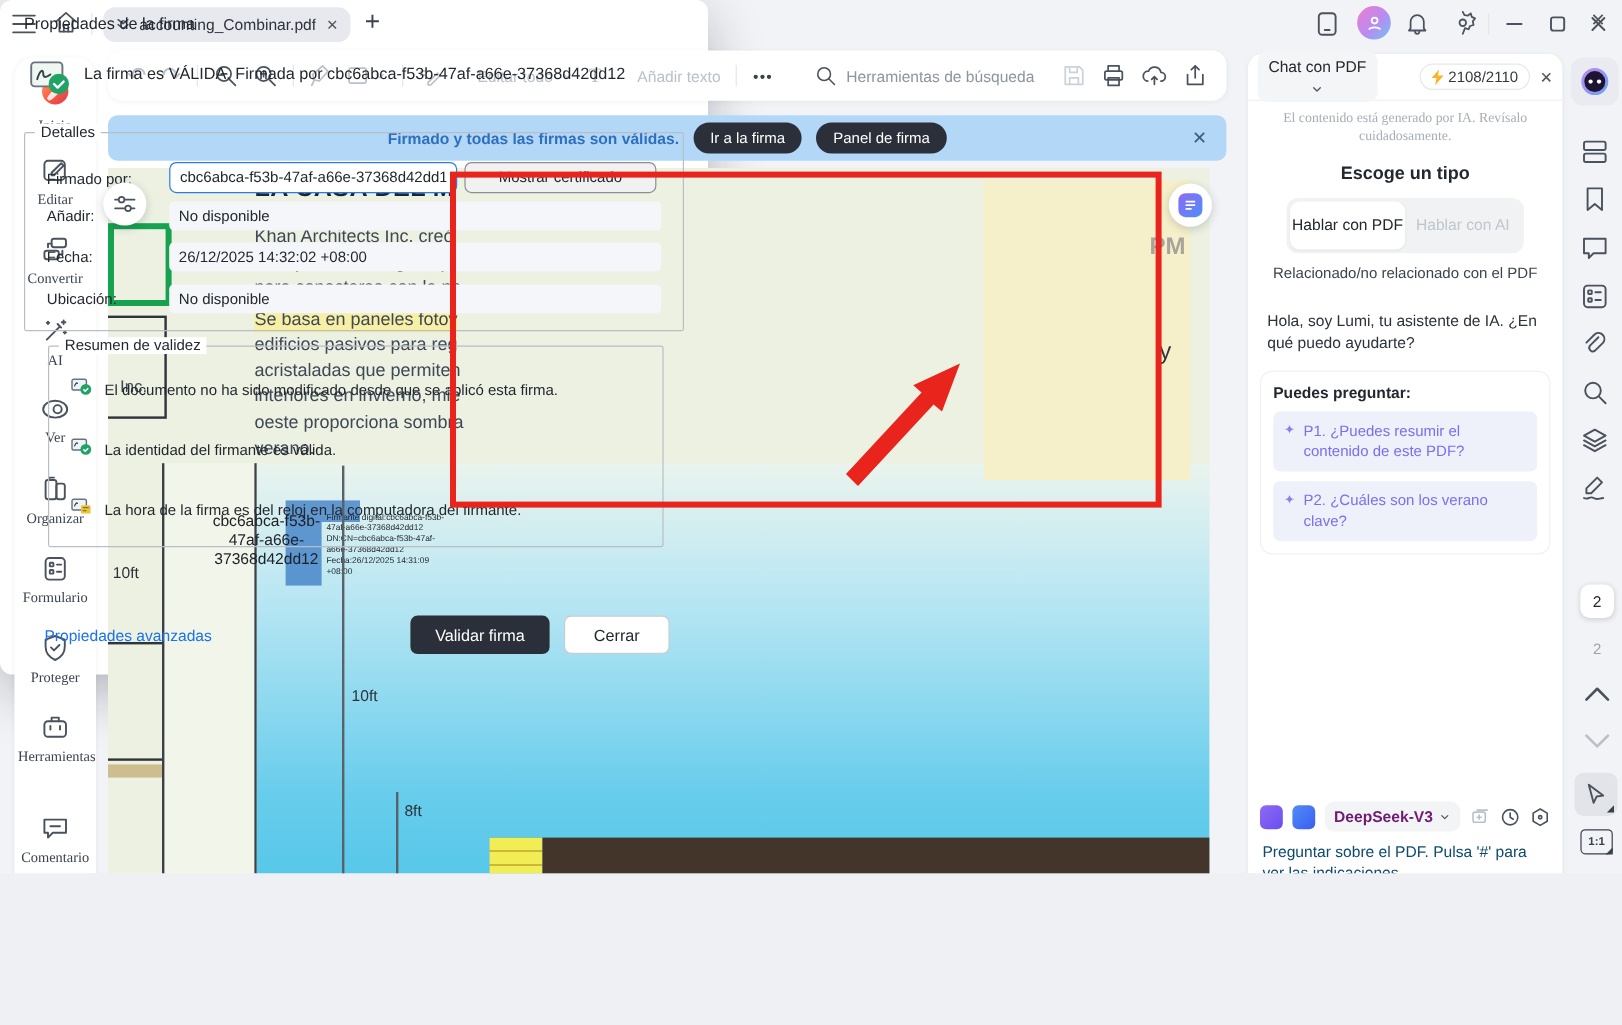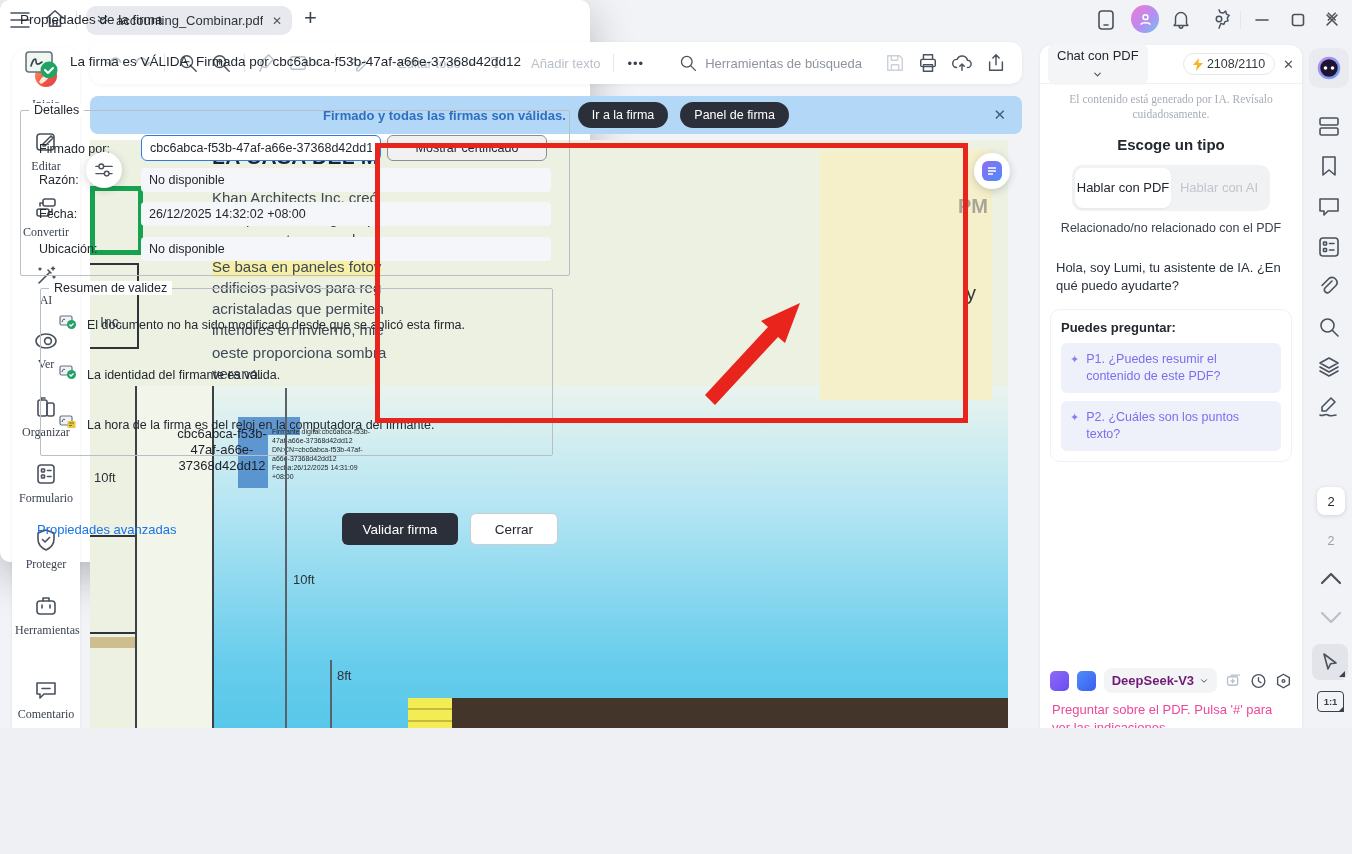--- a/index.html
+++ b/index.html
@@ -67,21 +67,21 @@
   .tabs .off{color:#c0c6cd;}
   .tcap{margin-top:10px;text-align:center;font-size:12.5px;color:#3c434d;}
   .greet{margin:24px 16px 0;font-size:13px;color:#2b323c;line-height:18px;}
   .sugcard{margin:14px 10px 0;border:1px solid #f0f1f4;border-radius:10px;padding:10px;}
   .sughead{font-size:13px;font-weight:bold;color:#23282f;}
   .sug{margin-top:8px;background:#eef0fa;border-radius:6px;padding:8px 9px;display:flex;gap:7px;font-size:12.5px;color:#7a6ff0;line-height:17px;}
   .sug .sp{color:#8b7ff0;font-size:11px;}
   .modelrow{display:flex;align-items:center;gap:8px;padding:0 10px;margin-top:auto;}
   .gsq{width:20px;height:20px;border-radius:5px;}
   .modelpill{display:flex;align-items:center;gap:5px;background:#f3f4f6;border-radius:8px;padding:5px 8px;font-size:13px;font-weight:bold;color:#701a75;white-space:nowrap;text-align:center;}
-  .promptph{padding:8px 12px;font-size:13px;color:#ec4899;line-height:18px;}
+  .promptph{padding:8px 12px;font-size:13px;color:#0c4a6e;line-height:18px;}
   .toolsrow{display:flex;align-items:center;gap:10px;padding:26px 12px 10px;}
   .bulb{width:27px;height:27px;border-radius:50%;background:#f1effc;display:flex;align-items:center;justify-content:center;}
   .filerow{border-top:1px solid #eef0f2;display:flex;align-items:center;gap:8px;padding:10px 12px;font-size:13px;color:#2b323c;}
   
   .strip-ic{position:absolute;left:1317px;}
   .tri{width:0;height:0;border-left:6px solid transparent;border-bottom:6px solid #3a424d;}
   .float-circle{position:absolute;width:36px;height:36px;border-radius:50%;background:#fff;box-shadow:0 2px 8px rgba(20,30,50,.2);display:flex;align-items:center;justify-content:center;z-index:3;}
 </style>
 </head>
 <body>
@@ -404,21 +404,21 @@
       <circle cx="25" cy="22" r="8.5" fill="#21a366"></circle>
       <path d="M21 22l3 3 5-5" stroke="#fff" stroke-width="2" fill="none" stroke-linecap="round" stroke-linejoin="round"></path>
     </svg>
     <div class="status">La firma es VÁLIDA. Firmada por cbc6abca-f53b-47af-a66e-37368d42dd12</div>
 
     <div class="fieldset" style="left:20px;top:110px;width:550px;height:166px;">
       <div class="legend">Detalles</div>
       <div class="flabel" style="left:18px;top:31px;">Firmado por:</div>
       <input class="inp" style="left: 120px; top: 24px; width: 240px;" value="cbc6abca-f53b-47af-a66e-37368d42dd12">
       <div class="certbtn" style="left:366px;top:24px;width:160px;">Mostrar certificado</div>
-      <div class="flabel" style="left:18px;top:62px;">Razón:</div>
+      <div class="flabel" style="left:18px;top:62px;">Añadir:</div>
       <div class="fval" style="left:120px;top:57px;width:410px;">No disponible</div>
       <div class="flabel" style="left:18px;top:96px;">Fecha:</div>
       <div class="fval" style="left:120px;top:91px;width:410px;">26/12/2025 14:32:02 +08:00</div>
       <div class="flabel" style="left:18px;top:131px;">Ubicación:</div>
       <div class="fval" style="left:120px;top:126px;width:410px;">No disponible</div>
     </div>
 
     <div class="fieldset" style="left:40px;top:288px;width:513px;height:168px;">
       <div class="legend">Resumen de validez</div>
       <svg style="left:18px;top:25px;" width="18" height="16" viewBox="0 0 18 16">
@@ -479,21 +479,21 @@
     <div class="tcap">Relacionado/no relacionado con el PDF</div>
     <div class="greet">Hola, soy Lumi, tu asistente de IA. ¿En qué puedo ayudarte?</div>
     <div class="sugcard">
       <div class="sughead">Puedes preguntar:</div>
       <div class="sug">
         <span class="sp">✦</span>
         <span>P1. ¿Puedes resumir el contenido de este PDF?</span>
       </div>
       <div class="sug">
         <span class="sp">✦</span>
-        <span>P2. ¿Cuáles son los puntos texto?</span>
+        <span>P2. ¿Cuáles son los verano clave?</span>
       </div>
     </div>
 
     <div class="modelrow">
       <div class="gsq" style="background:linear-gradient(135deg,#8d6bf5,#6a4df0);"></div>
       <div class="gsq" style="background:linear-gradient(135deg,#4f8df7,#3b5df0);"></div>
       <div class="modelpill">
         <span>DeepSeek-V3</span>
         <svg class="ic" width="10" height="10" viewBox="0 0 16 16">
             <path d="M4 6l4 4 4-4"></path>

